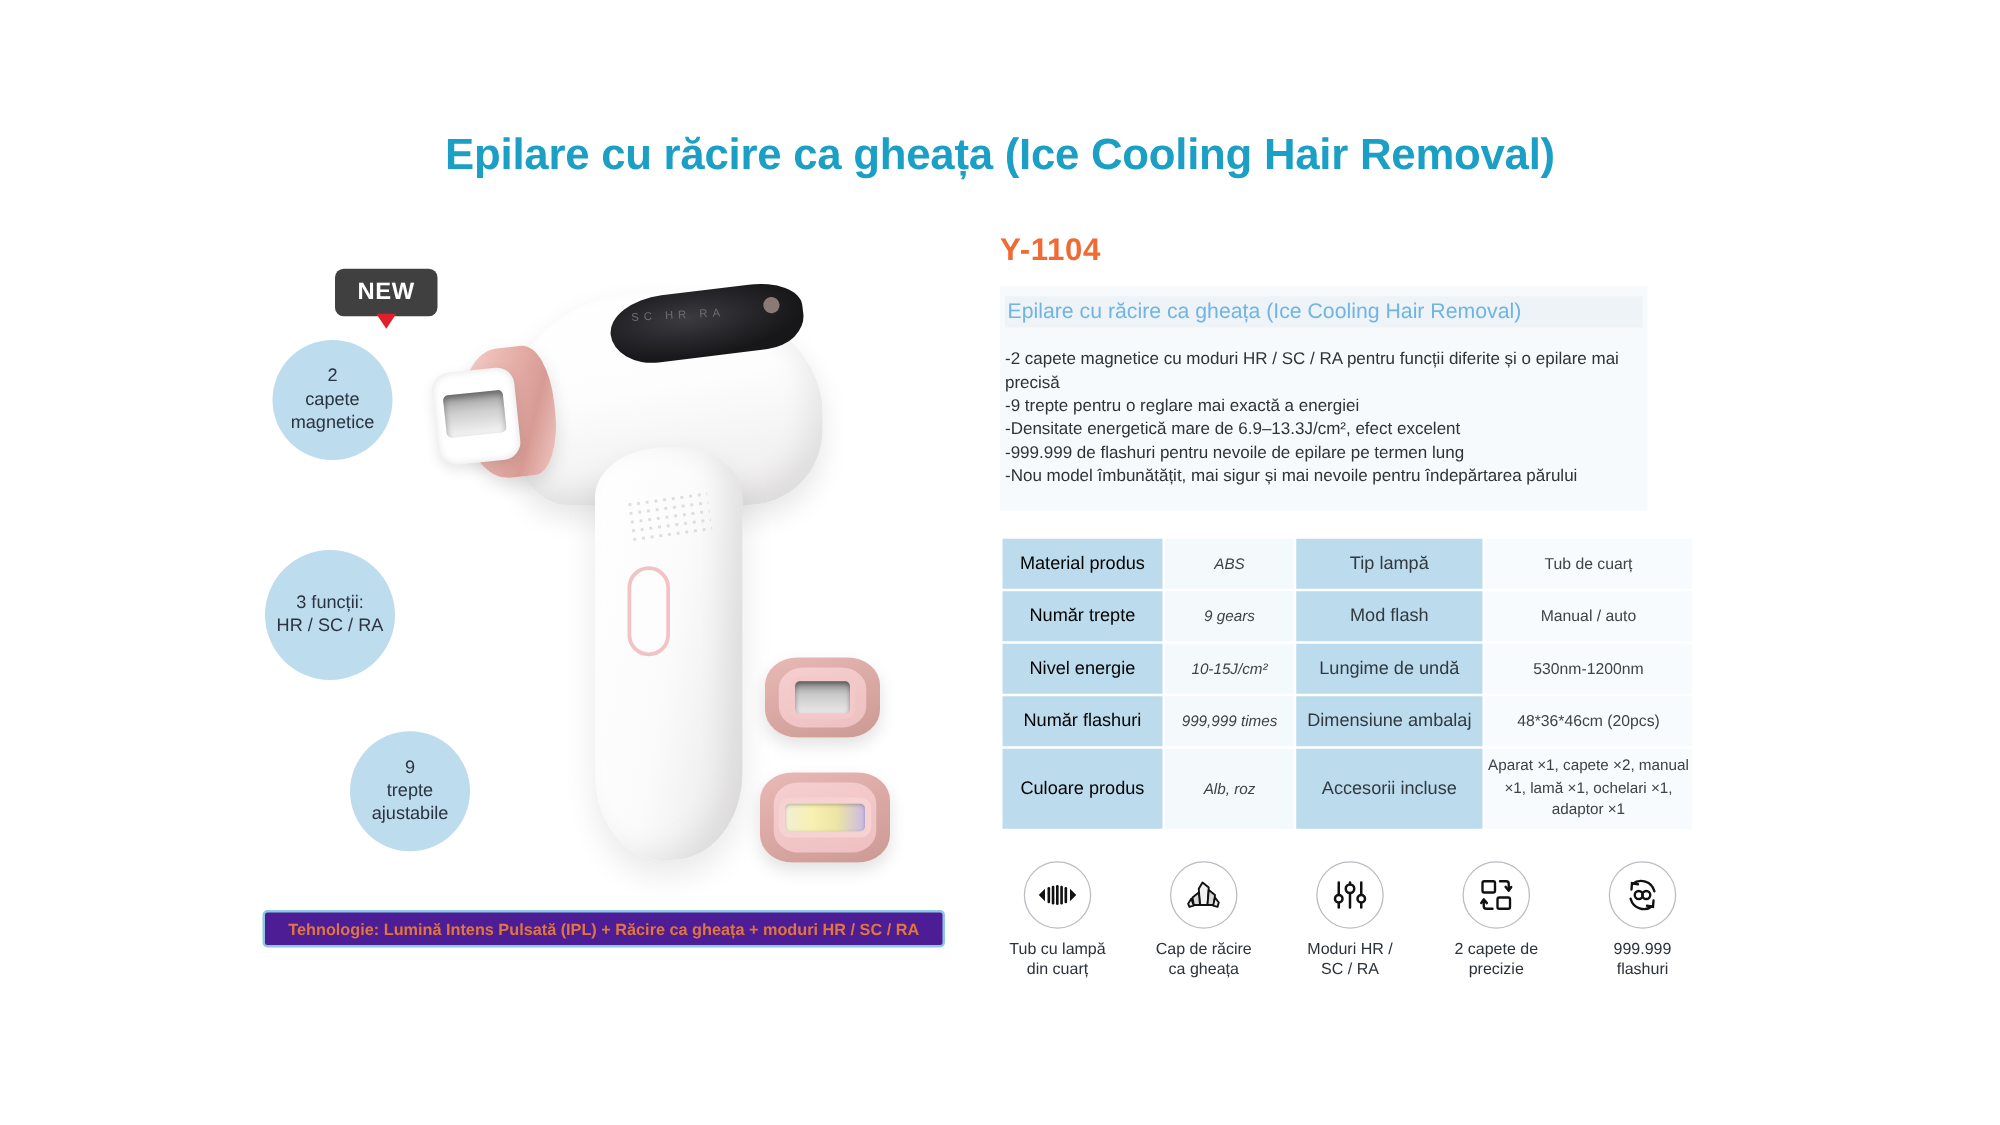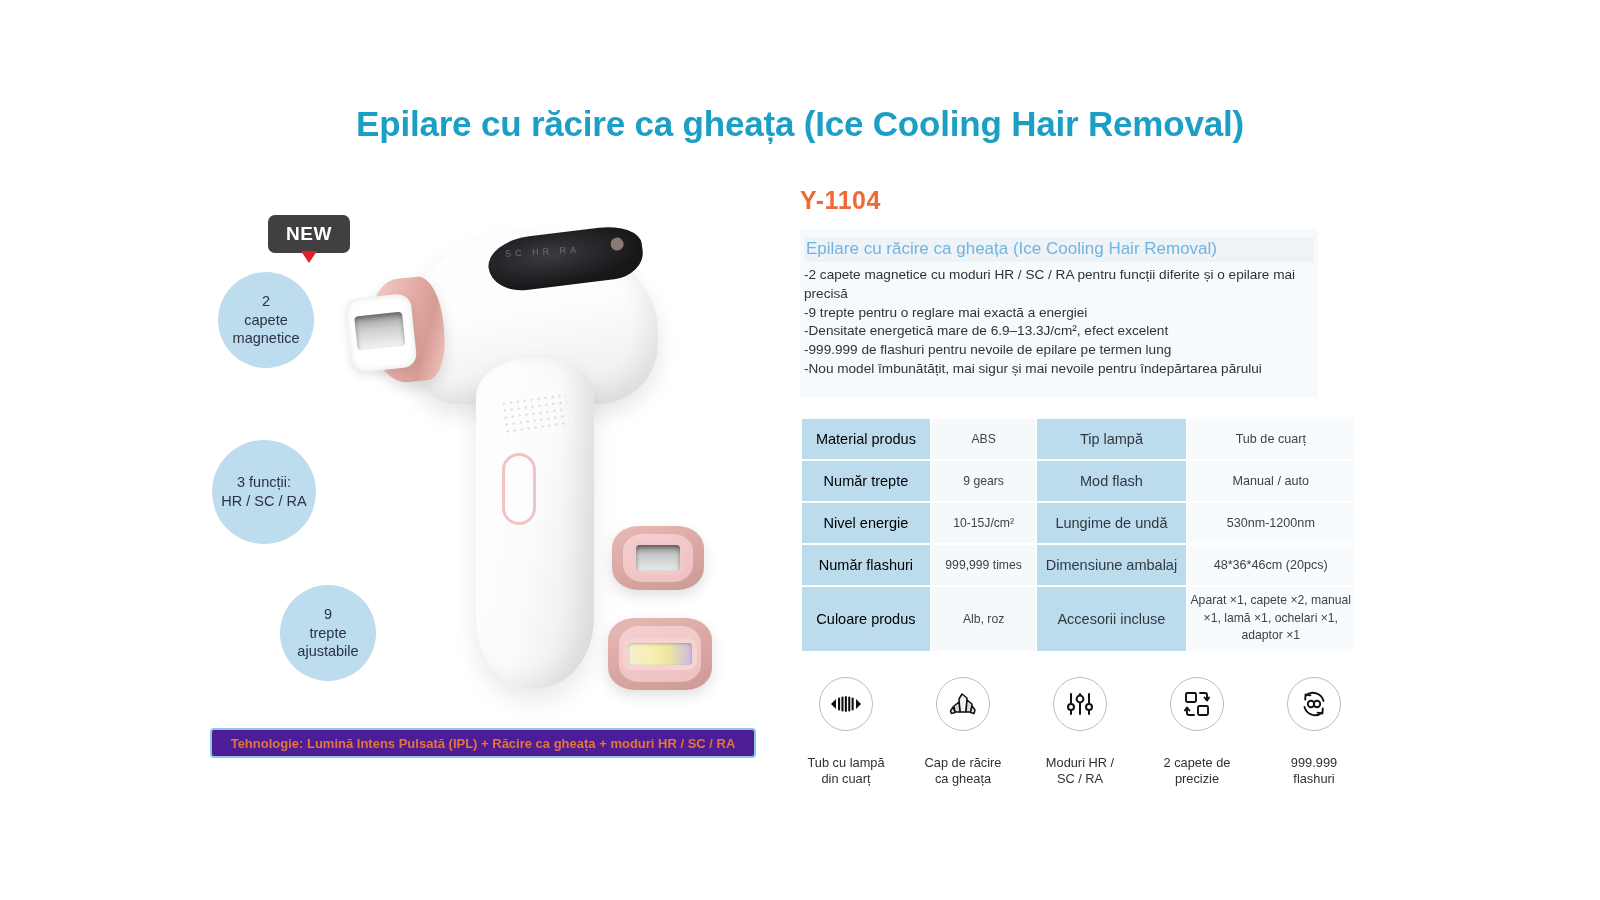--- a/index.html
+++ b/index.html
@@ -155,54 +155,54 @@
   }
 
   .desc-box {
     margin-top: 14px; width: 518px; padding: 8px 4px 18px 4px;
     background: #f7fafc;
   }
   .desc-title {
     color: #6fb4e2; font-size: 17px; padding: 2px 2px 3px 2px;
     background: #eef3f7;
   }
-  .desc-lines { margin-top: 4px; color: #2e3338; font-size: 13.6px; line-height: 1.38; }
+  .desc-lines { margin-top: 16px; color: #2e3338; font-size: 13.6px; line-height: 1.38; }
   .desc-lines div { white-space: normal; }
 
   
   .spec-table {
     margin-top: 20px; width: 556px;
     border-collapse: separate; border-spacing: 2px;
     table-layout: fixed;
   }
   .spec-table td { height: 40px; vertical-align: middle; text-align: center; }
   .spec-table td.k {
     background: #bcdcee; color: #000000; font-size: 14.5px; width: 126px;
   }
   .spec-table td.v {
-    background: #f4f9fc; color: #3d4349; font-size: 12.2px; width: 102px;
+    background: #f4f9fc; color: #3d4349; font-size: 12.2px; width: 102px; font-style: italic;
   }
   .spec-table td.k2 { background: #bcdcee; color: #31393f; font-size: 14.5px; width: 146px; }
   .spec-table td.v2 { background: #f8fbfd; color: #3d4349; font-size: 12.6px; width: 164px; }
   .spec-table tr.tall td { height: 64px; }
   .spec-table td.v2.multi { font-size: 12.2px; line-height: 1.45; }
 
   
   .feat-row {
     margin-top: 24px; width: 560px;
     display: flex; justify-content: space-between;
   }
   .feat { width: 92px; text-align: center; }
   .feat .circle {
     width: 54px; height: 54px; margin: 0 auto;
     border: 1.4px solid #b9bdc2; border-radius: 50%;
     display: flex; align-items: center; justify-content: center;
   }
   .feat .cap {
-    margin-top: 24px; font-size: 12.8px; color: #2b3238; line-height: 1.28;
+    margin-top: 8px; font-size: 12.8px; color: #2b3238; line-height: 1.28;
   }
   svg { display: block; }
 </style>
 </head>
 <body>
 
 <div class="page">
 
   <div class="main-title">Epilare cu răcire ca gheața (Ice Cooling Hair Removal)</div>
 

